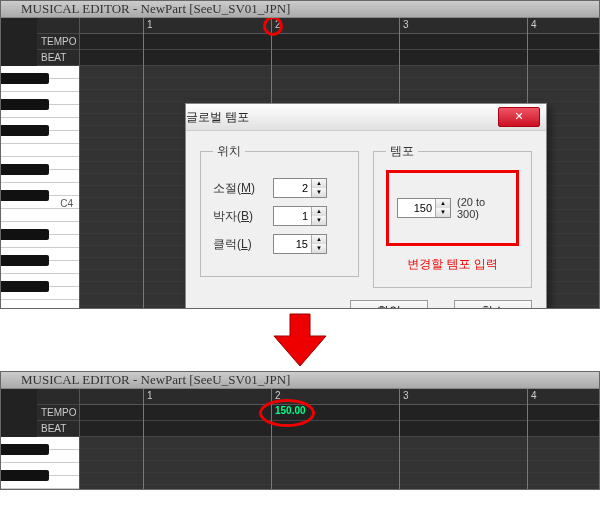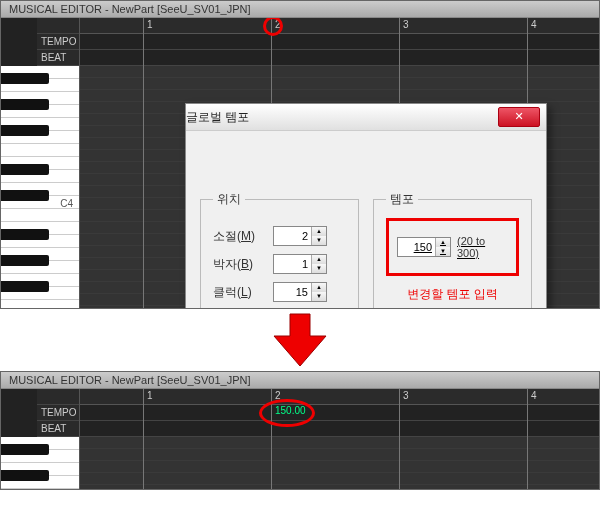--- a/index.html
+++ b/index.html
@@ -12,25 +12,26 @@
   }
   .editor-window {
     border: 1px solid #666;
     background: #333;
     position: relative;
     width: 598px;
   }
   .title-bar {
     background: linear-gradient(#ccc, #aaa);
     color: #333;
-    font-size: 11px;
-    padding: 1px 8px;
+    font-size: 13px;
+    padding: 1px 20px;
     border-bottom: 1px solid #888;
     height: 14px;
     line-height: 14px;
+    font-family: Liberation Serif, serif;
   }
   .tracks-area {
     position: relative;
     height: 290px;
     overflow: hidden;
   }
   .tracks-area.small { height: 100px; }
   .left-col {
     position: absolute;
     left: 0; top: 0; bottom: 0;
@@ -105,21 +106,21 @@
     height: 15px;
     border-bottom: 1px solid #444;
     position: relative;
     background:#222;
   }
   .tempo-val {
     position:absolute;
     top:0;
     color:#0f8;
     font-size:10px;
-    font-weight:normal;
+    font-weight:bold;
     padding-left:2px;
   }
   .piano-grid {
     position:absolute;
     left:0; right:0;
     top:48px;
     bottom:0;
     background:
       repeating-linear-gradient(to bottom, #333 0, #333 11px, #3a3a3a 11px, #3a3a3a 12px),
       repeating-linear-gradient(to right, transparent 0, transparent 31px, #444 31px, #444 32px);
@@ -184,21 +185,20 @@
     border:1px solid #a01;
     border-radius:2px;
     color:#fff;
     text-align:center;
     line-height:16px;
     font-size:11px;
     cursor:pointer;
   }
   .dlg-body {
     padding: 12px 14px;
-    margin-top: 48px;
   }
   fieldset {
     border:1px solid #bbb;
     padding: 10px 12px 14px 12px;
     margin:0;
   }
   legend { font-size:12px; color:#333; padding:0 4px; }
   .dlg-row {
     display:flex;
     align-items:flex-start;
@@ -234,26 +234,25 @@
   .spin .arrows div {
     flex:1;
     font-size:6px;
     text-align:center;
     line-height:8px;
     background:linear-gradient(#f8f8f8,#ddd);
     cursor:pointer;
   }
   .tempo-box {
     border:3px solid #e00;
-    padding: 14px 8px;
+    padding: 23px 8px;
     display:flex;
     align-items:center;
     gap:6px;
     margin-bottom:4px;
-    text-decoration:underline;
   }
   .range {
     font-size:11px;
     color:#333;
   }
   .dlg-buttons {
     display:flex;
     justify-content:flex-end;
     gap:26px;
     margin-top:12px;

